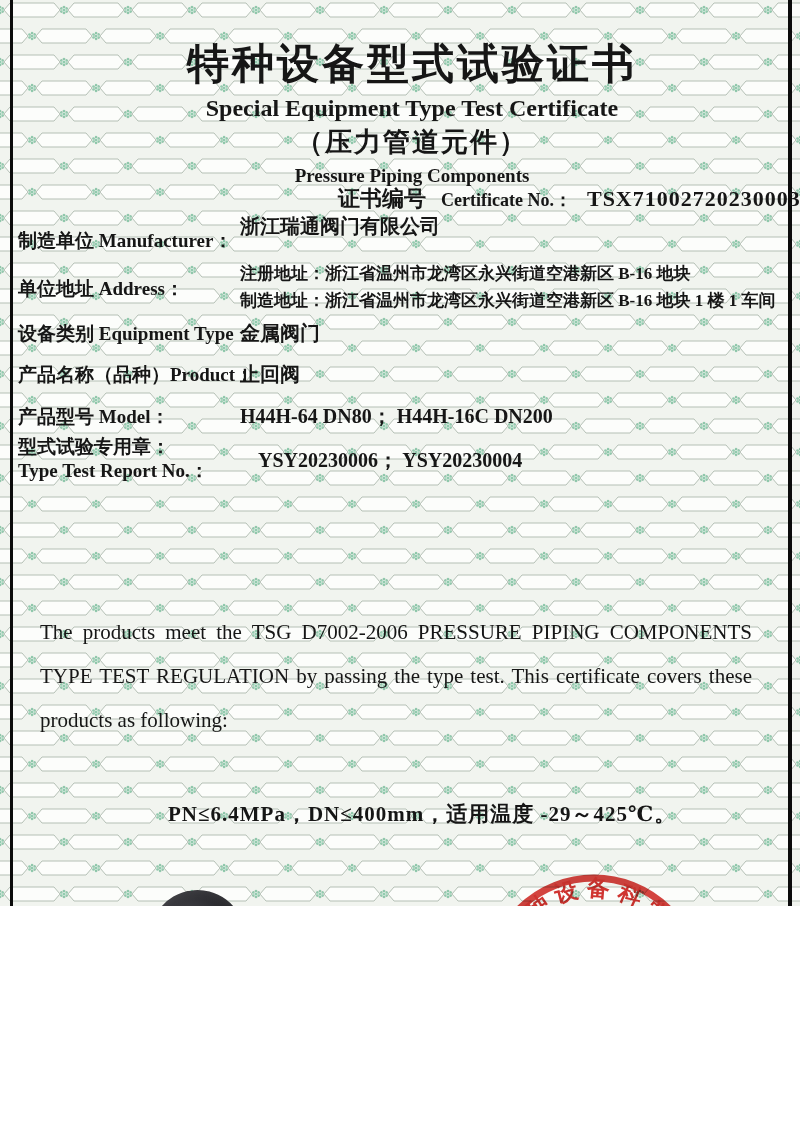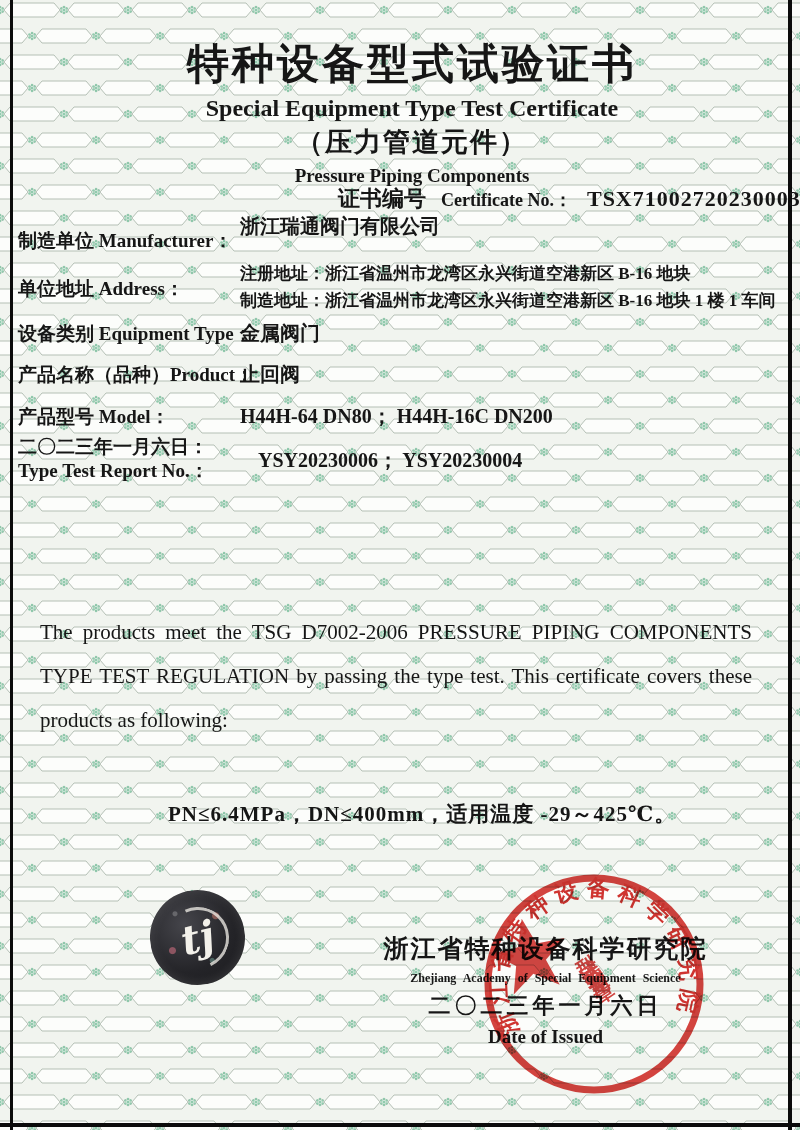--- a/index.html
+++ b/index.html
@@ -1,16 +1,16 @@
 <!DOCTYPE html>
 <html><head>
 <meta charset="utf-8">
 <style>
   html,body{margin:0;padding:0;}
-  .page{position:relative;width:800px;height:1130px;overflow:hidden;background:#fef9c3;
+  .page{position:relative;width:800px;height:906px;overflow:hidden;background:#fef9c3;
         font-family:"Liberation Serif","DejaVu Serif",serif;color:#161616;}
   .bg{position:absolute;left:0;top:0;width:800px;height:1130px;}
   .edge{position:absolute;background:#0b0b0b;}
   .edge-left{left:10px;top:0;width:3px;height:1130px;}
   .edge-right{left:788px;top:0;width:4px;height:1130px;}
   .edge-bottom{left:0;top:1123px;width:800px;height:4px;}
 
   .hdr{position:absolute;top:36px;left:0;width:100%;text-align:center;transform:translateX(12px);}
   .title-cn{font-size:42px;font-weight:700;letter-spacing:3px;}
   .title-en{font-size:24px;font-weight:700;margin-top:3px;}
@@ -116,21 +116,21 @@
 
   <div class="row-label" style="top:321px">设备类别 Equipment Type：</div>
   <div class="row-value" style="top:320px">金属阀门</div>
 
   <div class="row-label" style="top:362px">产品名称（品种）Product：</div>
   <div class="row-value" style="top:361px">止回阀</div>
 
   <div class="row-label" style="top:404px">产品型号 Model：</div>
   <div class="row-value" style="top:403px">H44H-64 DN80； H44H-16C DN200</div>
 
-  <div class="row-label" style="top:434px">二〇二三年一月六日：</div>
+  <div class="row-label" style="top:434px">型式试验专用章：</div>
   <div class="row-label" style="top:458px">Type Test Report No.：</div>
   <div class="row-value" style="top:447px;left:258px">YSY20230006； YSY20230004</div>
 
   <div class="para-en">The products meet the TSG D7002-2006 PRESSURE PIPING COMPONENTS TYPE TEST REGULATION by passing the type test. This certificate covers these products as following:</div>
   <div class="spec">PN≤6.4MPa，DN≤400mm，适用温度 -29～425℃。</div>
 
   <div class="footer">
     <div class="issuer-cn">浙江省特种设备科学研究院</div>
     <div class="issuer-en">Zhejiang Academy of Special Equipment Science</div>
     <div class="date-cn">二〇二三年一月六日</div>

